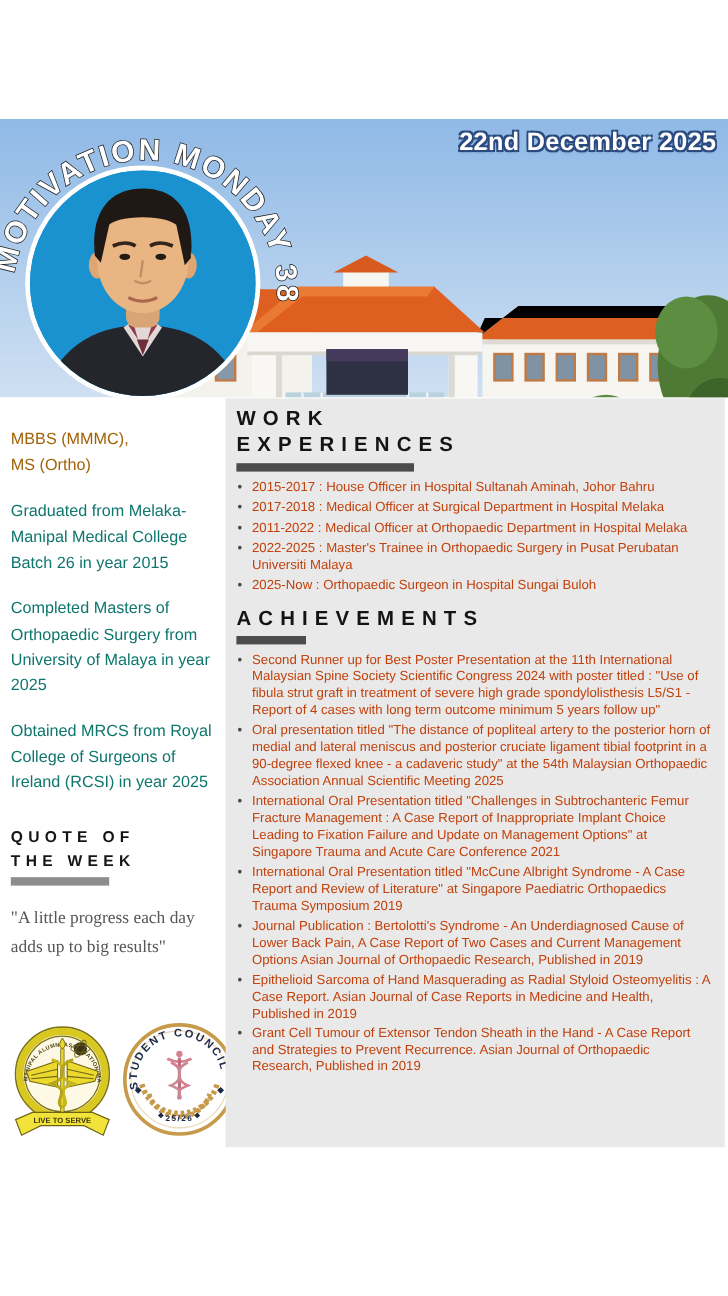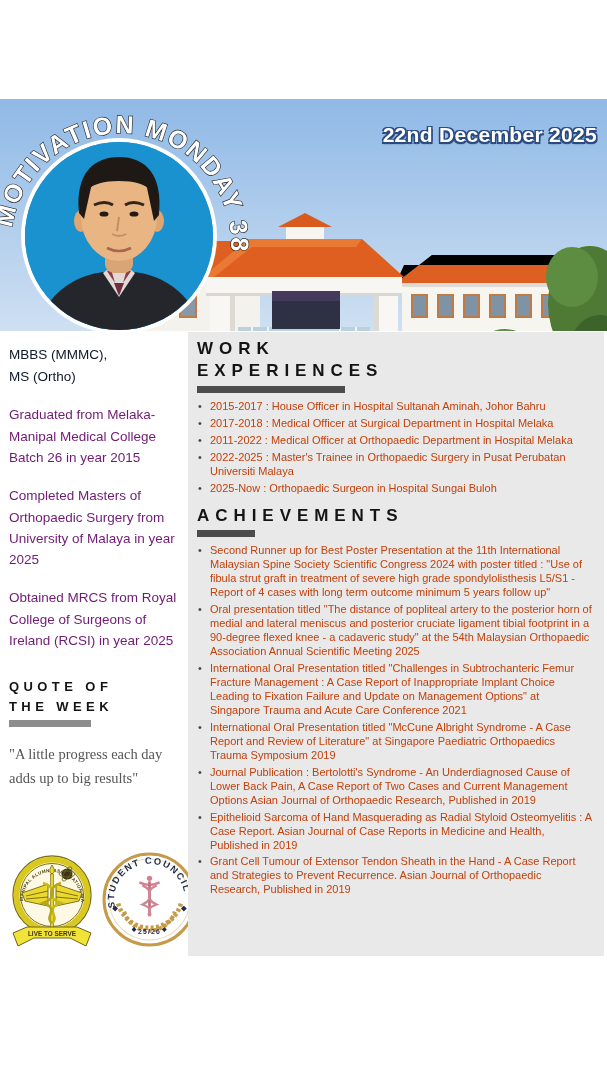--- a/index.html
+++ b/index.html
@@ -4,30 +4,30 @@
 <style>
   html,body{margin:0;padding:0;background:#ffffff;}
   .poster{
     position:relative;width:607px;height:1080px;background:#ffffff;overflow:hidden;
     font-family:"Liberation Sans",sans-serif;
   }
   
   .photo-band{position:absolute;left:0;top:99px;width:607px;height:232px;}
   .photo-band svg{display:block;}
   .date-badge{
-    position:absolute;top:24px;right:10px;
+    position:absolute;top:8px;right:10px;
     font-size:21px;font-weight:bold;color:#ffffff;letter-spacing:.3px;
     text-shadow:-1.5px -1.5px 0 #2a4a80,1.5px -1.5px 0 #2a4a80,-1.5px 1.5px 0 #2a4a80,
                  1.5px 1.5px 0 #2a4a80,0 2px 2px rgba(25,45,90,.55);
   }
   
   .left-col{position:absolute;left:9px;top:333px;width:175px;}
   .doc-name{font-size:17px;font-weight:bold;color:#1d1d1d;line-height:1.18;letter-spacing:.3px;}
-  .quals{margin-top:11px;font-size:13.5px;color:#0f172a;line-height:1.6;}
-  .bio{margin-top:17px;font-size:13.5px;color:#701a75;line-height:1.58;}
+  .quals{margin-top:22px;font-size:13.5px;color:#a16207;line-height:1.6;}
+  .bio{margin-top:17px;font-size:13.5px;color:#0f766e;line-height:1.58;}
   .quote-sec{margin-top:26px;}
   .sec-head{font-size:13px;font-weight:bold;color:#141414;letter-spacing:.34em;line-height:1.5;}
   .sec-bar{height:7px;margin-top:4px;}
   .bar-gray{background:#8d8d8d;}
   .quote-text{margin-top:16px;font-family:"Liberation Serif",serif;font-size:14.5px;color:#555555;line-height:1.62;}
   .logos{position:absolute;left:10px;top:851px;display:flex;gap:7px;align-items:flex-start;}
   
   .right-panel{
     position:absolute;left:188px;top:332px;width:416px;height:624px;
     background:#e9e9e9;box-sizing:border-box;padding:6px 12px 6px 9px;

